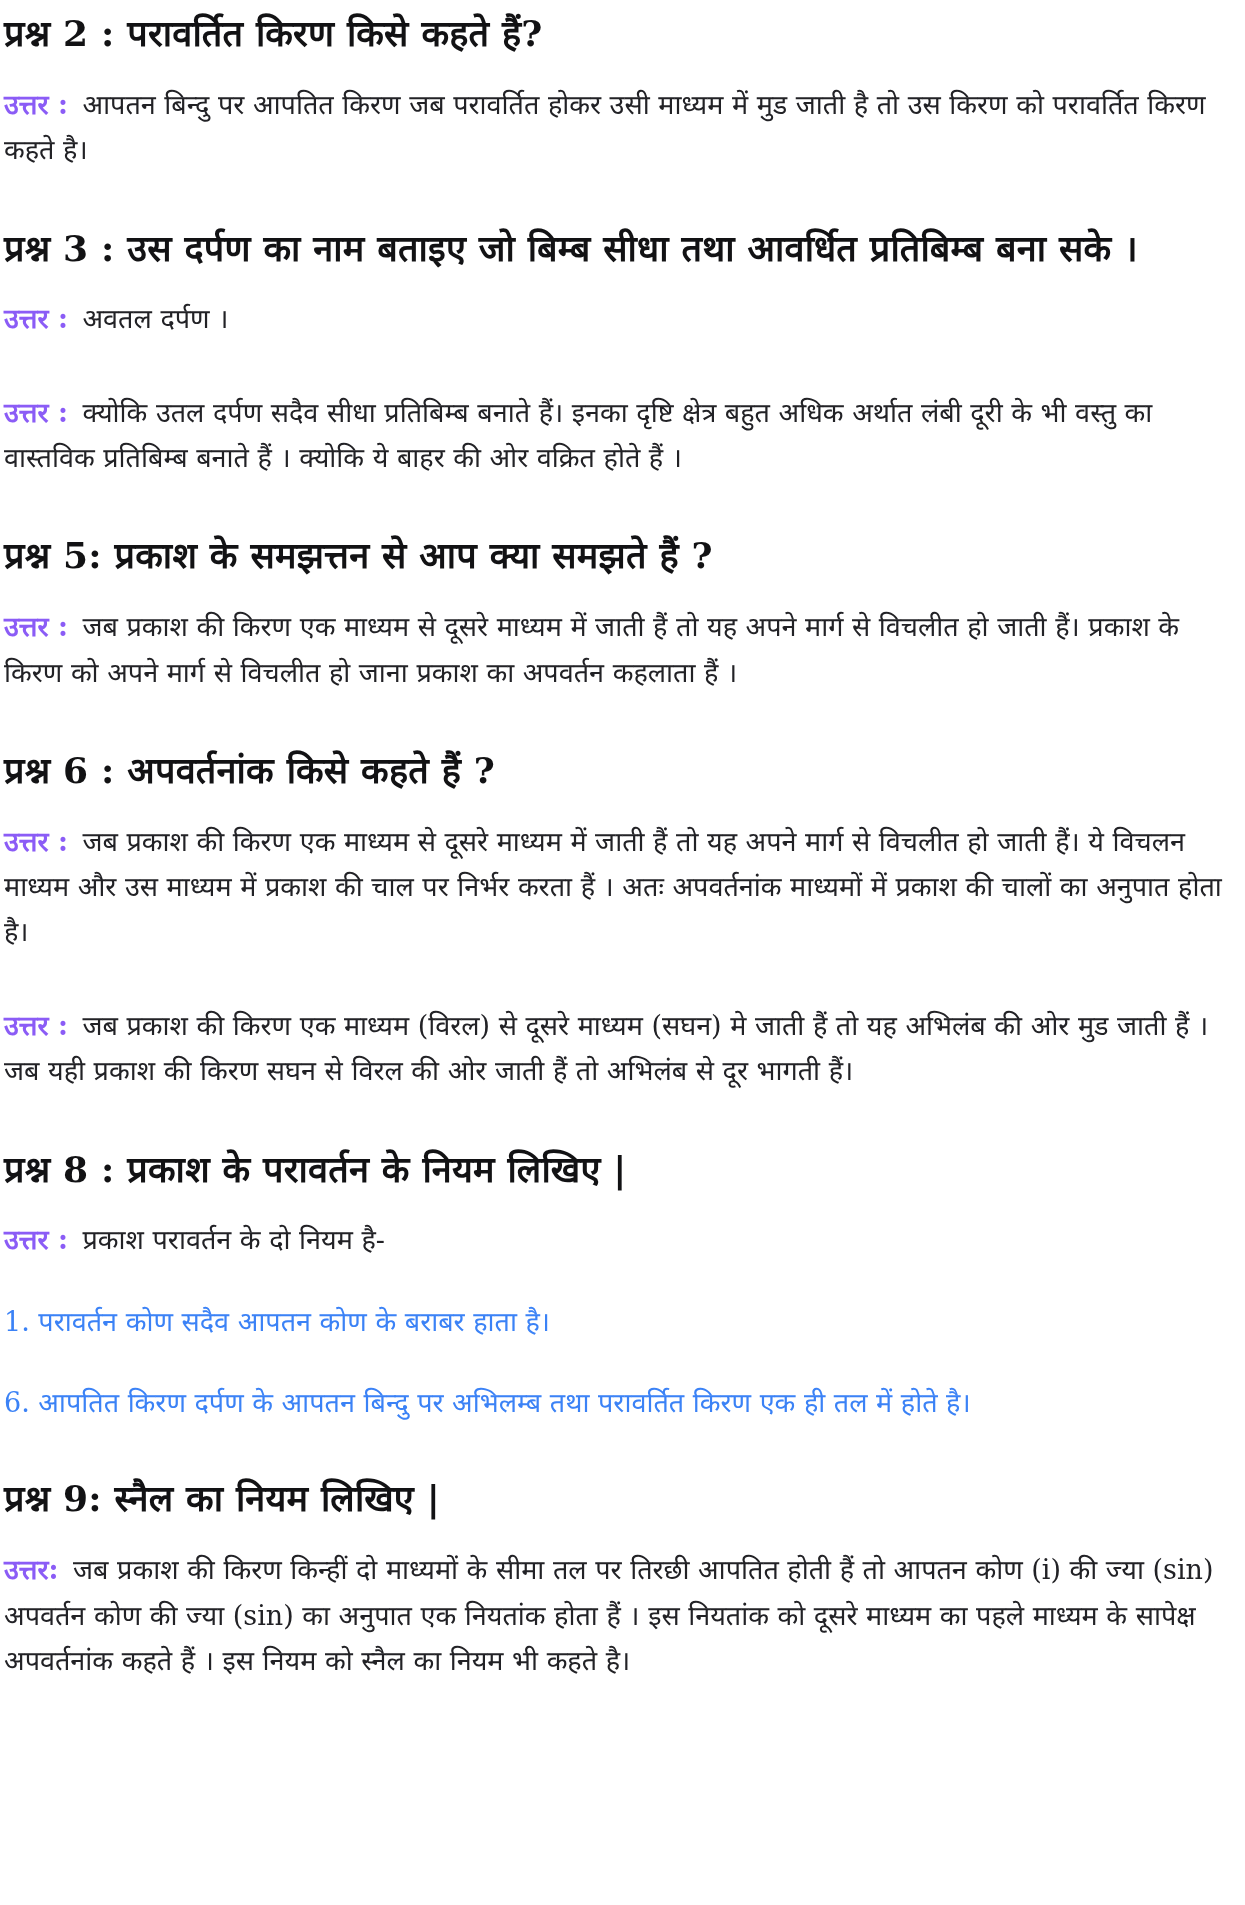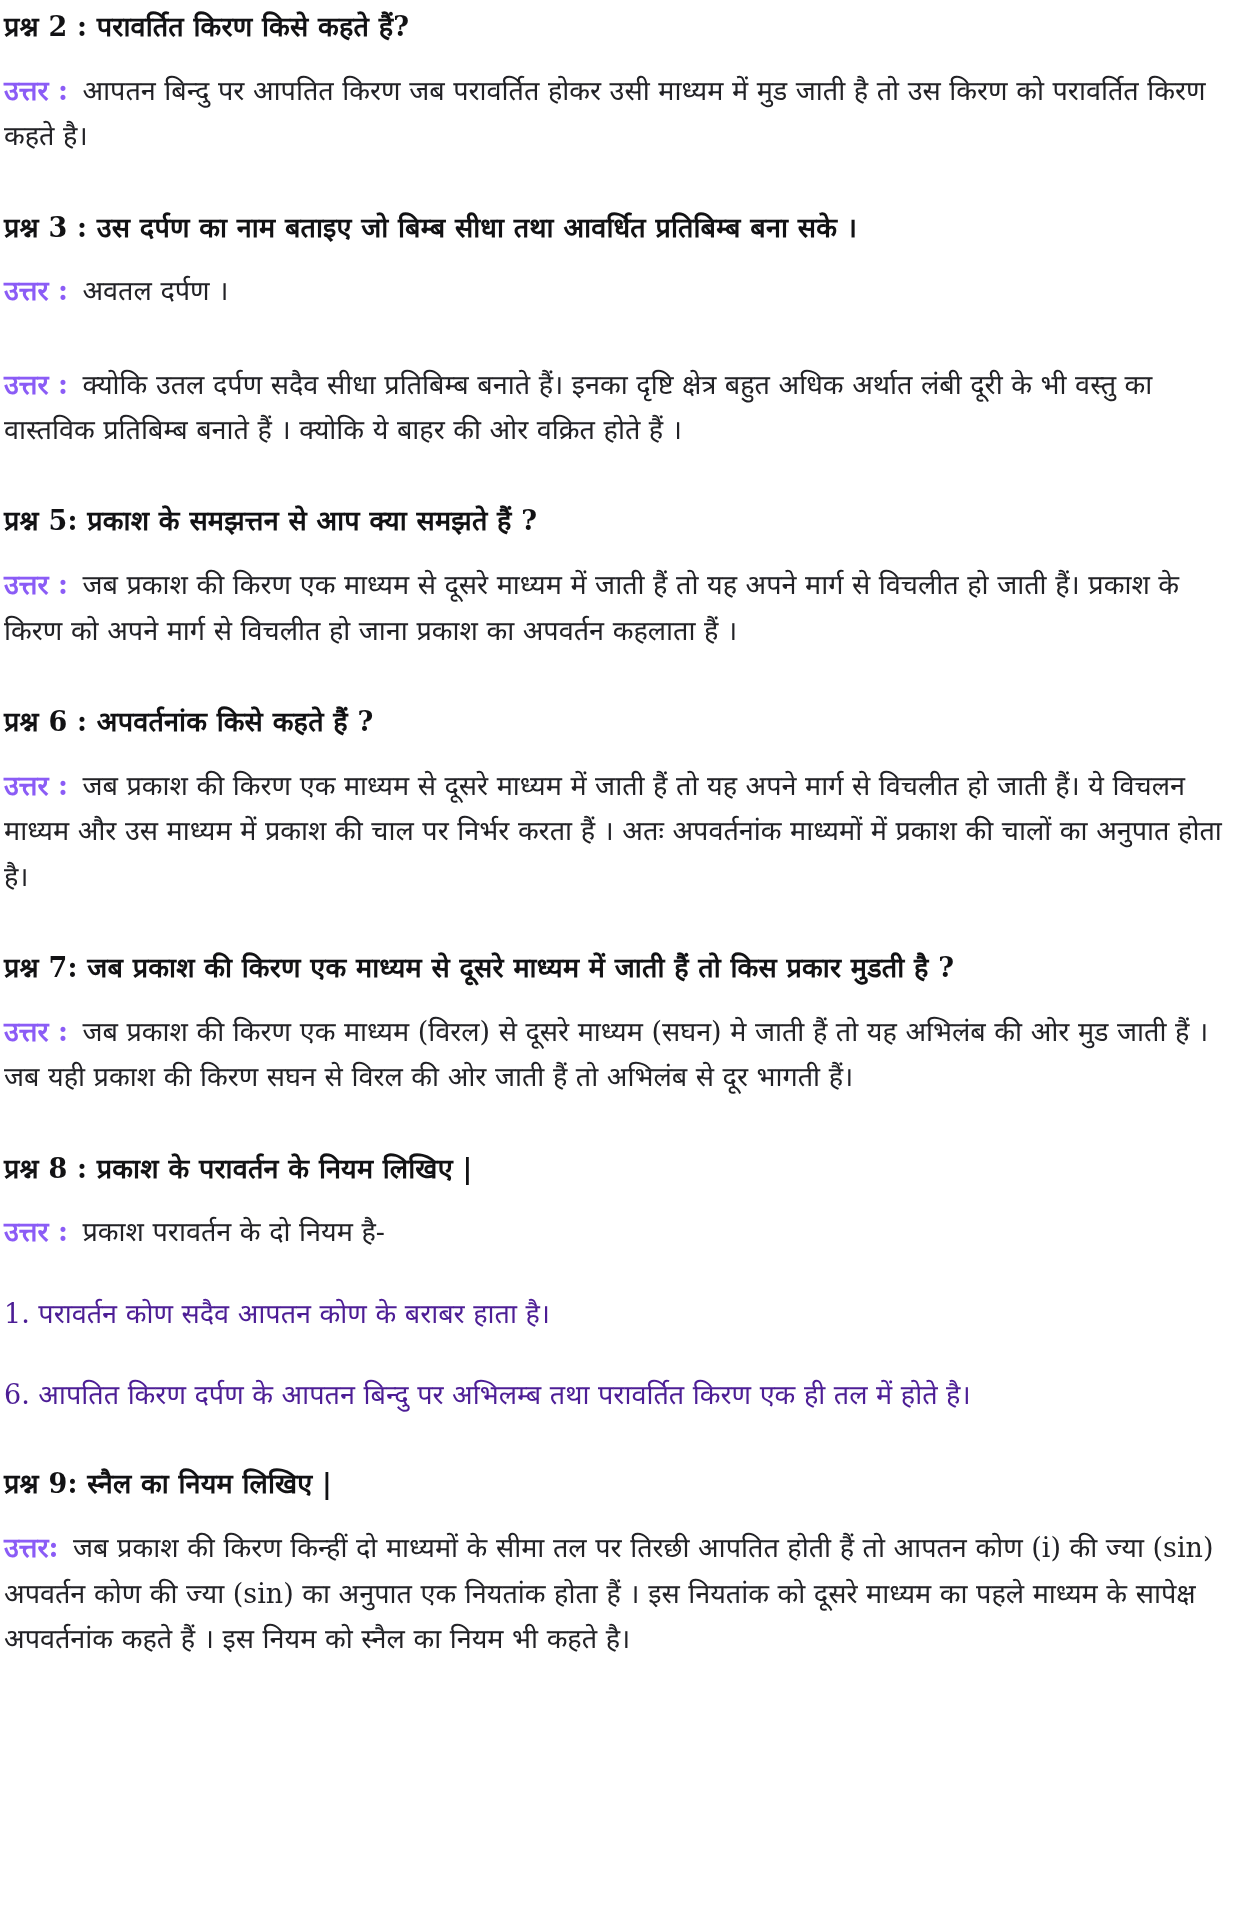--- a/index.html
+++ b/index.html
@@ -14,21 +14,21 @@
   .page {
     width: 1245px;
     min-height: 1905px;
     margin: 0 auto;
     padding: 4px 8px 0 4px;
     box-sizing: border-box;
     background: #ffffff;
     overflow: hidden;
   }
   .question {
-    font-size: 27px;
+    font-size: 36px;
     font-weight: 700;
     color: #121214;
     line-height: 1.55;
     margin: 46px 0 20px 0;
     letter-spacing: 0.2px;
   }
   .qa:first-child .question {
     margin-top: 2px;
   }
   .answer {
@@ -39,21 +39,21 @@
   }
   .answer-label {
     color: #8b5cf6;
     font-weight: 700;
     margin-right: 6px;
   }
   .law {
     font-size: 27px;
     line-height: 1.68;
     margin: 36px 0;
-    color: #4c1d95;
+    color: #3b82f6;
   }
   .answer.short-gap {
     margin-bottom: 36px;
   }
 </style>
 </head>
 <body>
 
 <div class="page">
 
@@ -90,21 +90,20 @@
 
   <section class="qa">
     <h2 class="question">प्रश्न 6 : अपवर्तनांक किसे कहते हैं ?</h2>
     <p class="answer">
       <span class="answer-label">उत्तर :</span>
       <span>जब प्रकाश की किरण एक माध्यम से दूसरे माध्यम में जाती  हैं तो यह अपने मार्ग से विचलीत हो जाती हैं। ये विचलन  माध्यम और उस माध्यम में प्रकाश की चाल पर निर्भर करता  हैं । अतः अपवर्तनांक माध्यमों में प्रकाश की चालों का अनुपात होता है।</span>
     </p>
   </section>
 
   <section class="qa">
-    <h2 class="question">प्रश्न 7: जब प्रकाश की किरण एक माध्यम से दूसरे माध्यम में जाती हैं तो किस प्रकार मुडती है ?</h2>
     <p class="answer">
       <span class="answer-label">उत्तर :</span>
       <span>जब प्रकाश की किरण एक माध्यम (विरल) से दूसरे माध्यम (सघन) मे जाती हैं तो यह अभिलंब की ओर मुड जाती हैं । जब यही प्रकाश की किरण सघन से विरल की ओर जाती हैं तो अभिलंब से दूर भागती हैं।</span>
     </p>
   </section>
 
   <section class="qa">
     <h2 class="question">प्रश्न 8 : प्रकाश के परावर्तन के नियम लिखिए |</h2>
     <p class="answer short-gap">
       <span class="answer-label">उत्तर :</span>

